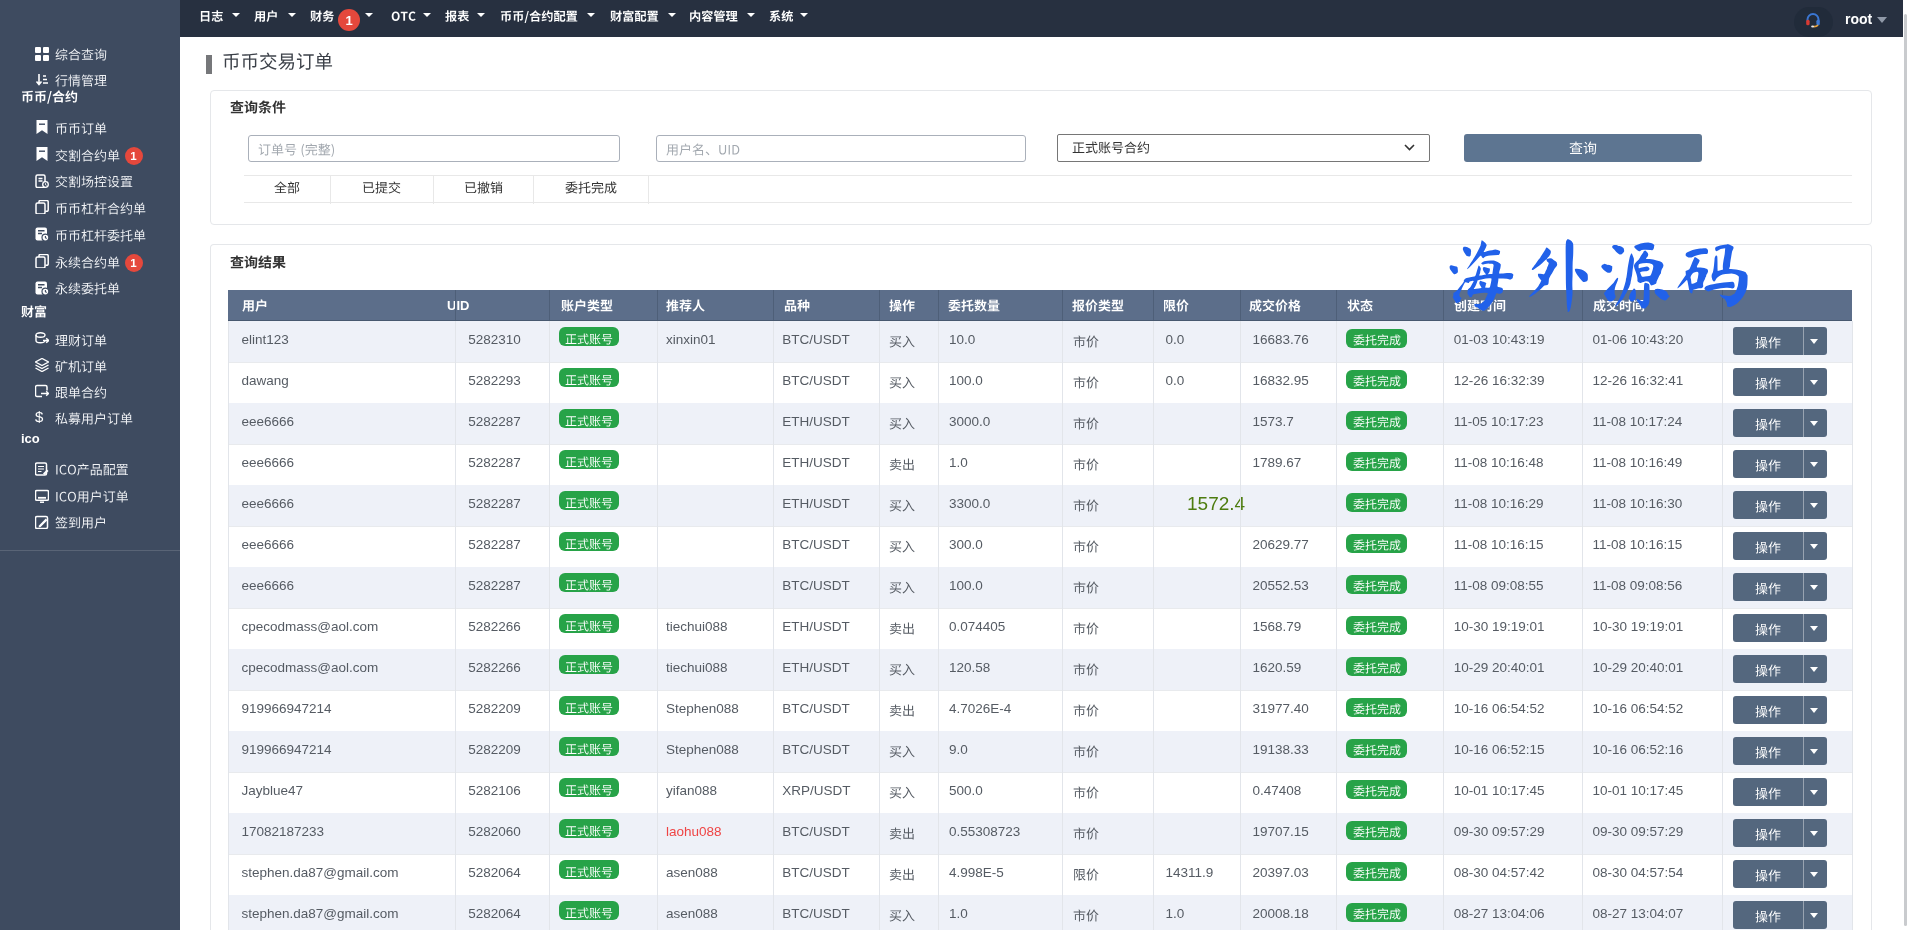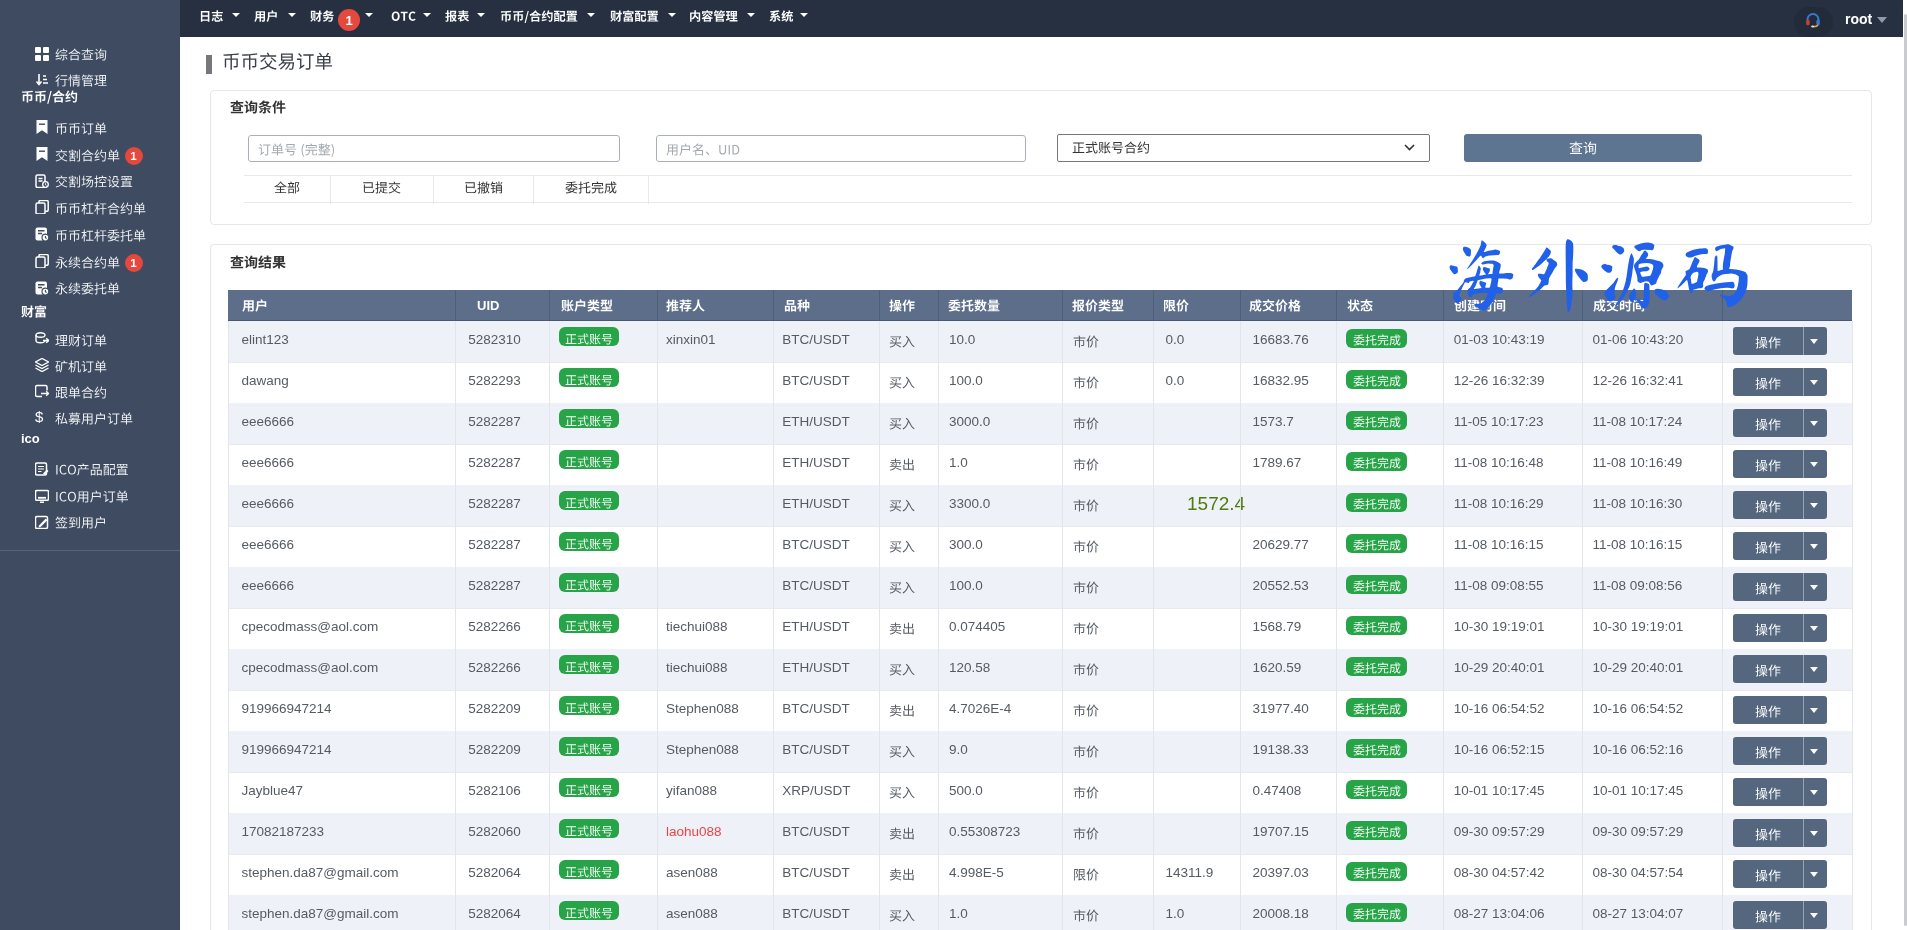--- a/index.html
+++ b/index.html
@@ -364,21 +364,21 @@
       <use href="#b65" x="0" y="880"></use>
       <use href="#b66" x="1000" y="880"></use>
       <use href="#b88" x="2000" y="880"></use>
       <use href="#b89" x="3000" y="880"></use>
     </svg></div>
 <div class="ab" style="left:228px;top:290px;width:1623.5px;height:31px;background:#5c6e8a"></div>
 <div class="ab" style="left:242px;top:298.2px"><svg style="overflow:visible;" width="26.0" height="13" viewBox="0 0 2000 1000" fill="#fff">
       <use href="#b48" x="0" y="880"></use>
       <use href="#b49" x="1000" y="880"></use>
     </svg></div>
-<div class="ab" style="left:477px;top:299px;color:#fff;font-weight:bold;font-size:13px;line-height:13px">UID</div>
+<div class="ab" style="left:447px;top:299px;color:#fff;font-weight:bold;font-size:13px;line-height:13px">UID</div>
 <div class="ab" style="left:561px;top:298.2px"><svg style="overflow:visible;" width="52.0" height="13" viewBox="0 0 4000 1000" fill="#fff">
       <use href="#b90" x="0" y="880"></use>
       <use href="#b49" x="1000" y="880"></use>
       <use href="#b91" x="2000" y="880"></use>
       <use href="#b92" x="3000" y="880"></use>
     </svg></div>
 <div class="ab" style="left:666.0px;top:298.2px"><svg style="overflow:visible;" width="39.0" height="13" viewBox="0 0 3000 1000" fill="#fff">
       <use href="#b93" x="0" y="880"></use>
       <use href="#b94" x="1000" y="880"></use>
       <use href="#b95" x="2000" y="880"></use>

